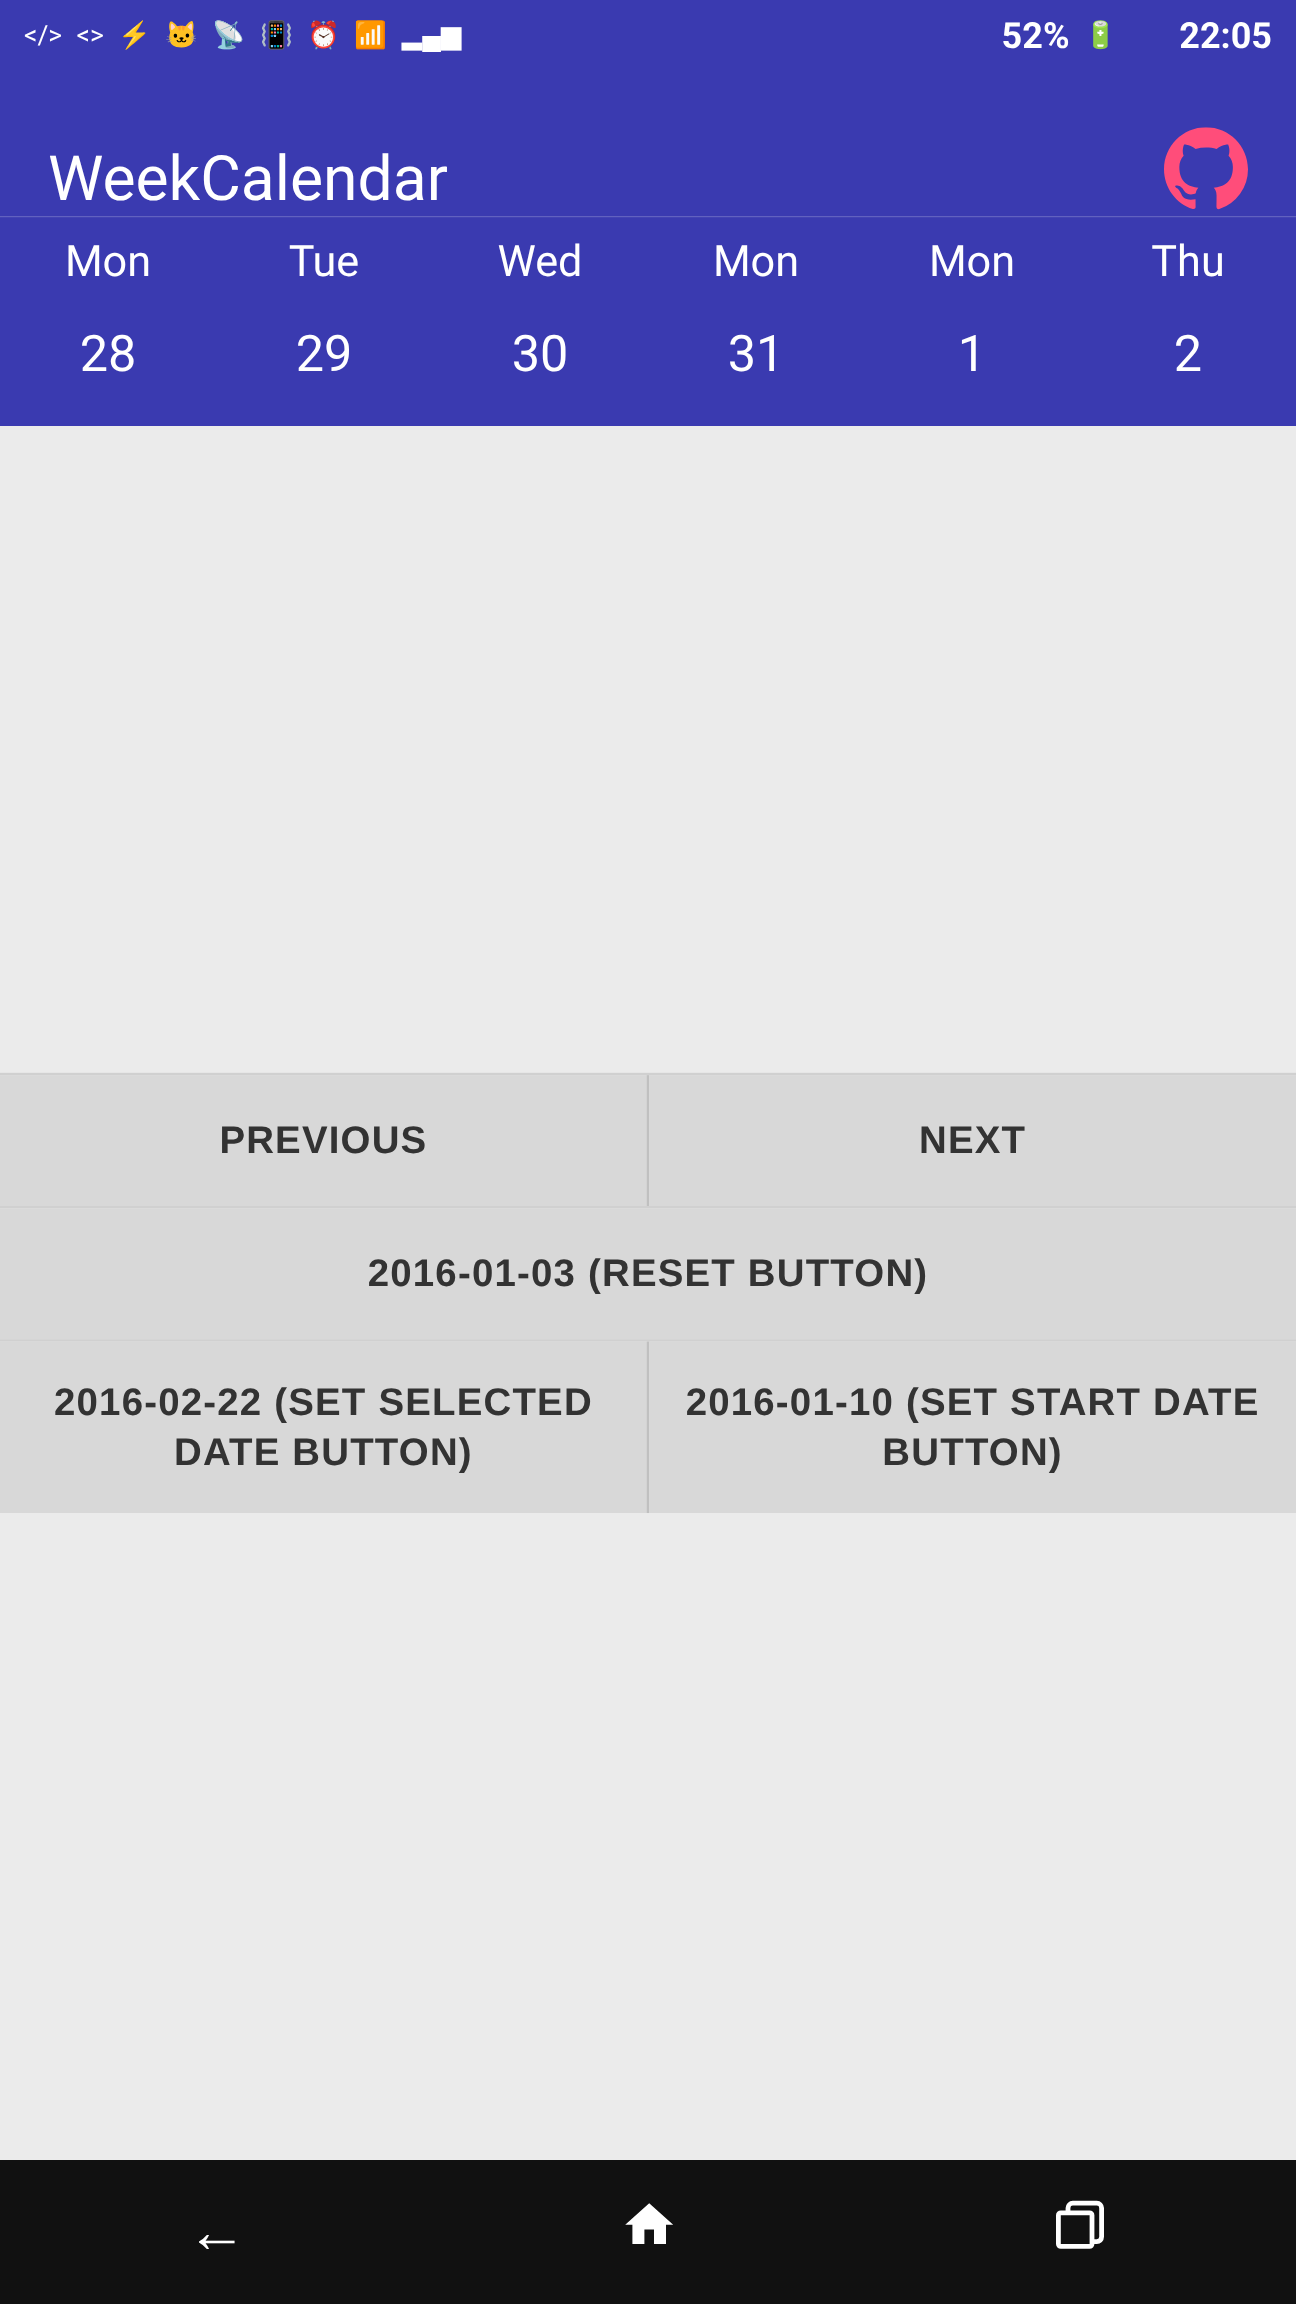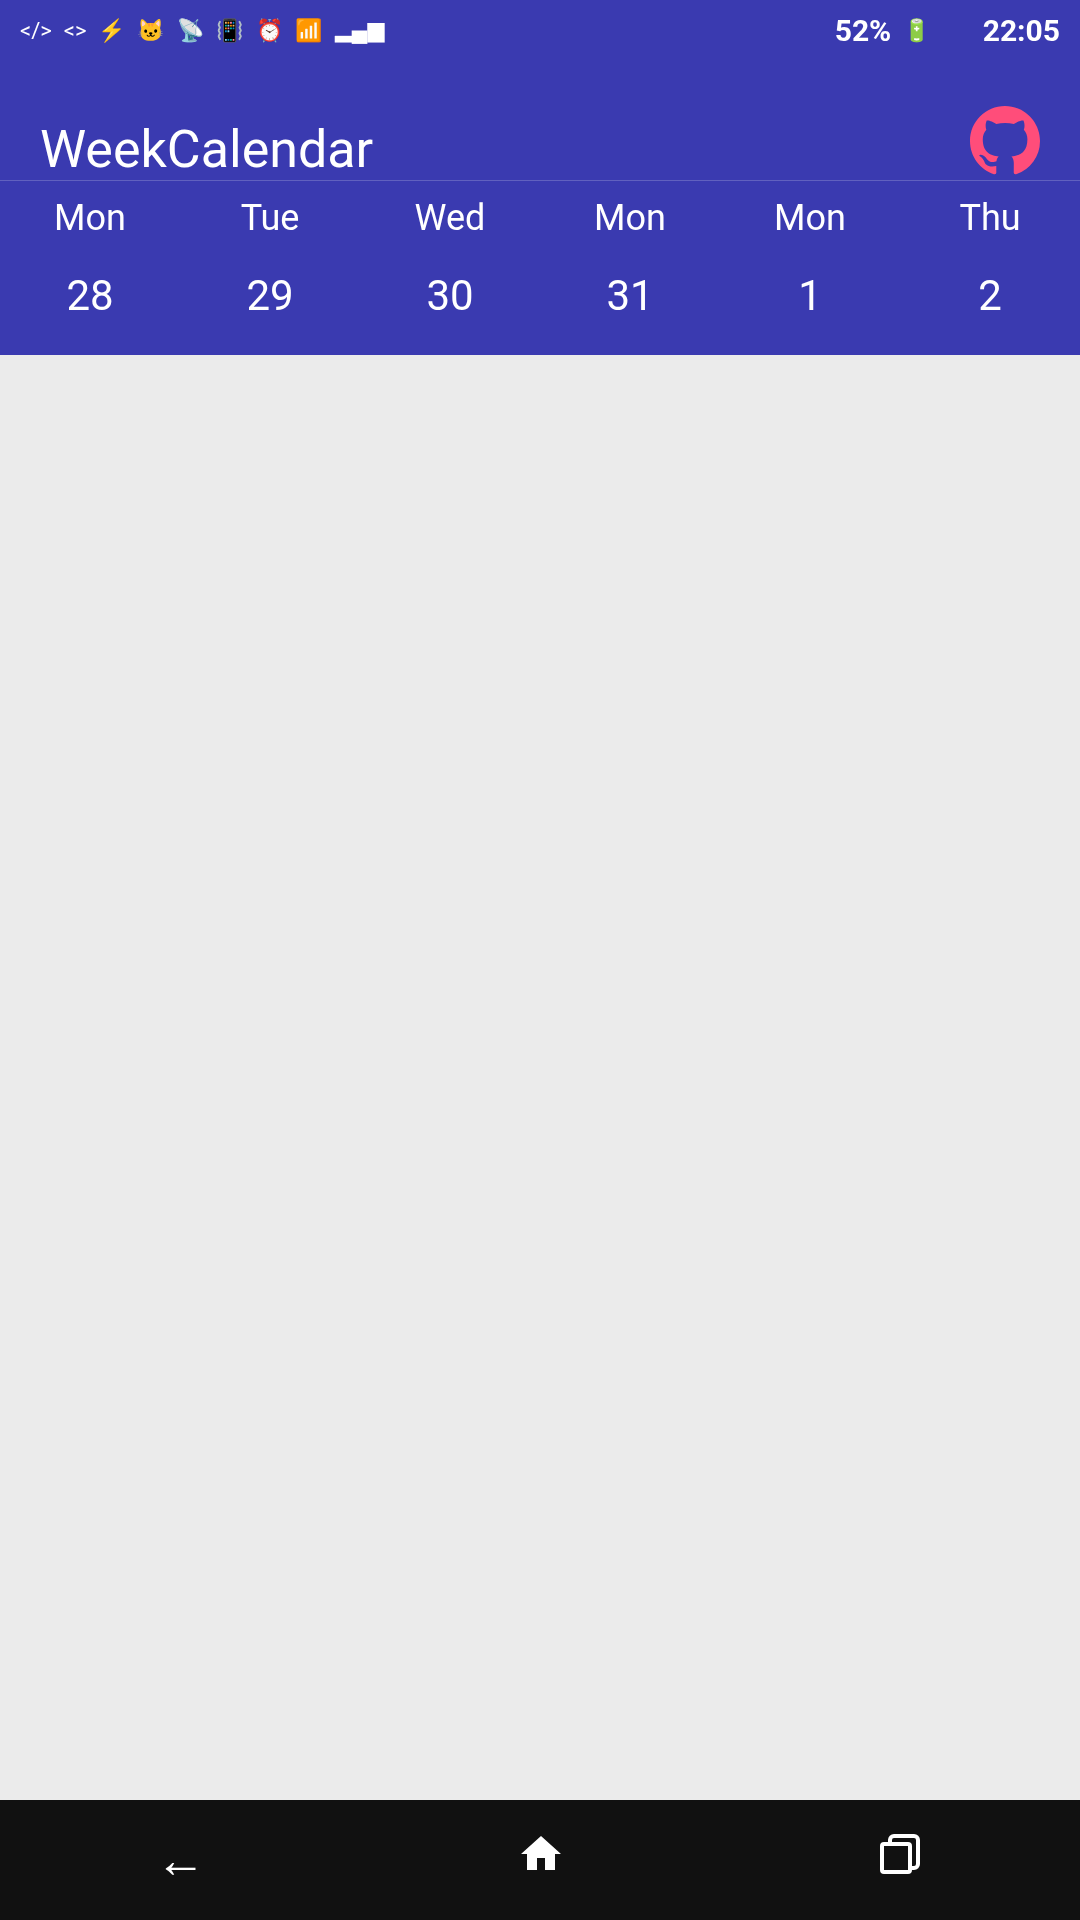--- a/index.html
+++ b/index.html
@@ -244,20 +244,36 @@
   <div class="day-col">
     <span class="day-name">Thu</span>
     <span class="day-number">2</span>
   </div>
 </div>
 
 <div class="main-content">
 
   <div class="calendar-body" style="flex:1;"></div>
 
+  <div class="buttons-section">
+
+    <div class="btn-row">
+      <button class="btn">PREVIOUS</button>
+      <button class="btn">NEXT</button>
+    </div>
+
+    <div class="btn-row-single">
+      <button class="btn-full">2016-01-03 (RESET BUTTON)</button>
+    </div>
+
+    <div class="btn-row-2">
+      <button class="btn" style="line-height:1.3;padding:30px 20px;">2016-02-22 (SET SELECTED DATE BUTTON)</button>
+      <button class="btn" style="line-height:1.3;padding:30px 20px;">2016-01-10 (SET START DATE BUTTON)</button>
+    </div>
+  </div>
 
   <div style="flex:1;background:#ebebeb;"></div>
 </div>
 
 <div class="bottom-nav">
   <span class="nav-icon" style="font-size:50px;">←</span>
   <span class="nav-icon" style="font-size:50px;">
     <svg width="48" height="48" viewBox="0 0 24 24" fill="white">
       <path d="M10 20v-6h4v6h5v-8h3L12 3 2 12h3v8z"></path>
     </svg>

